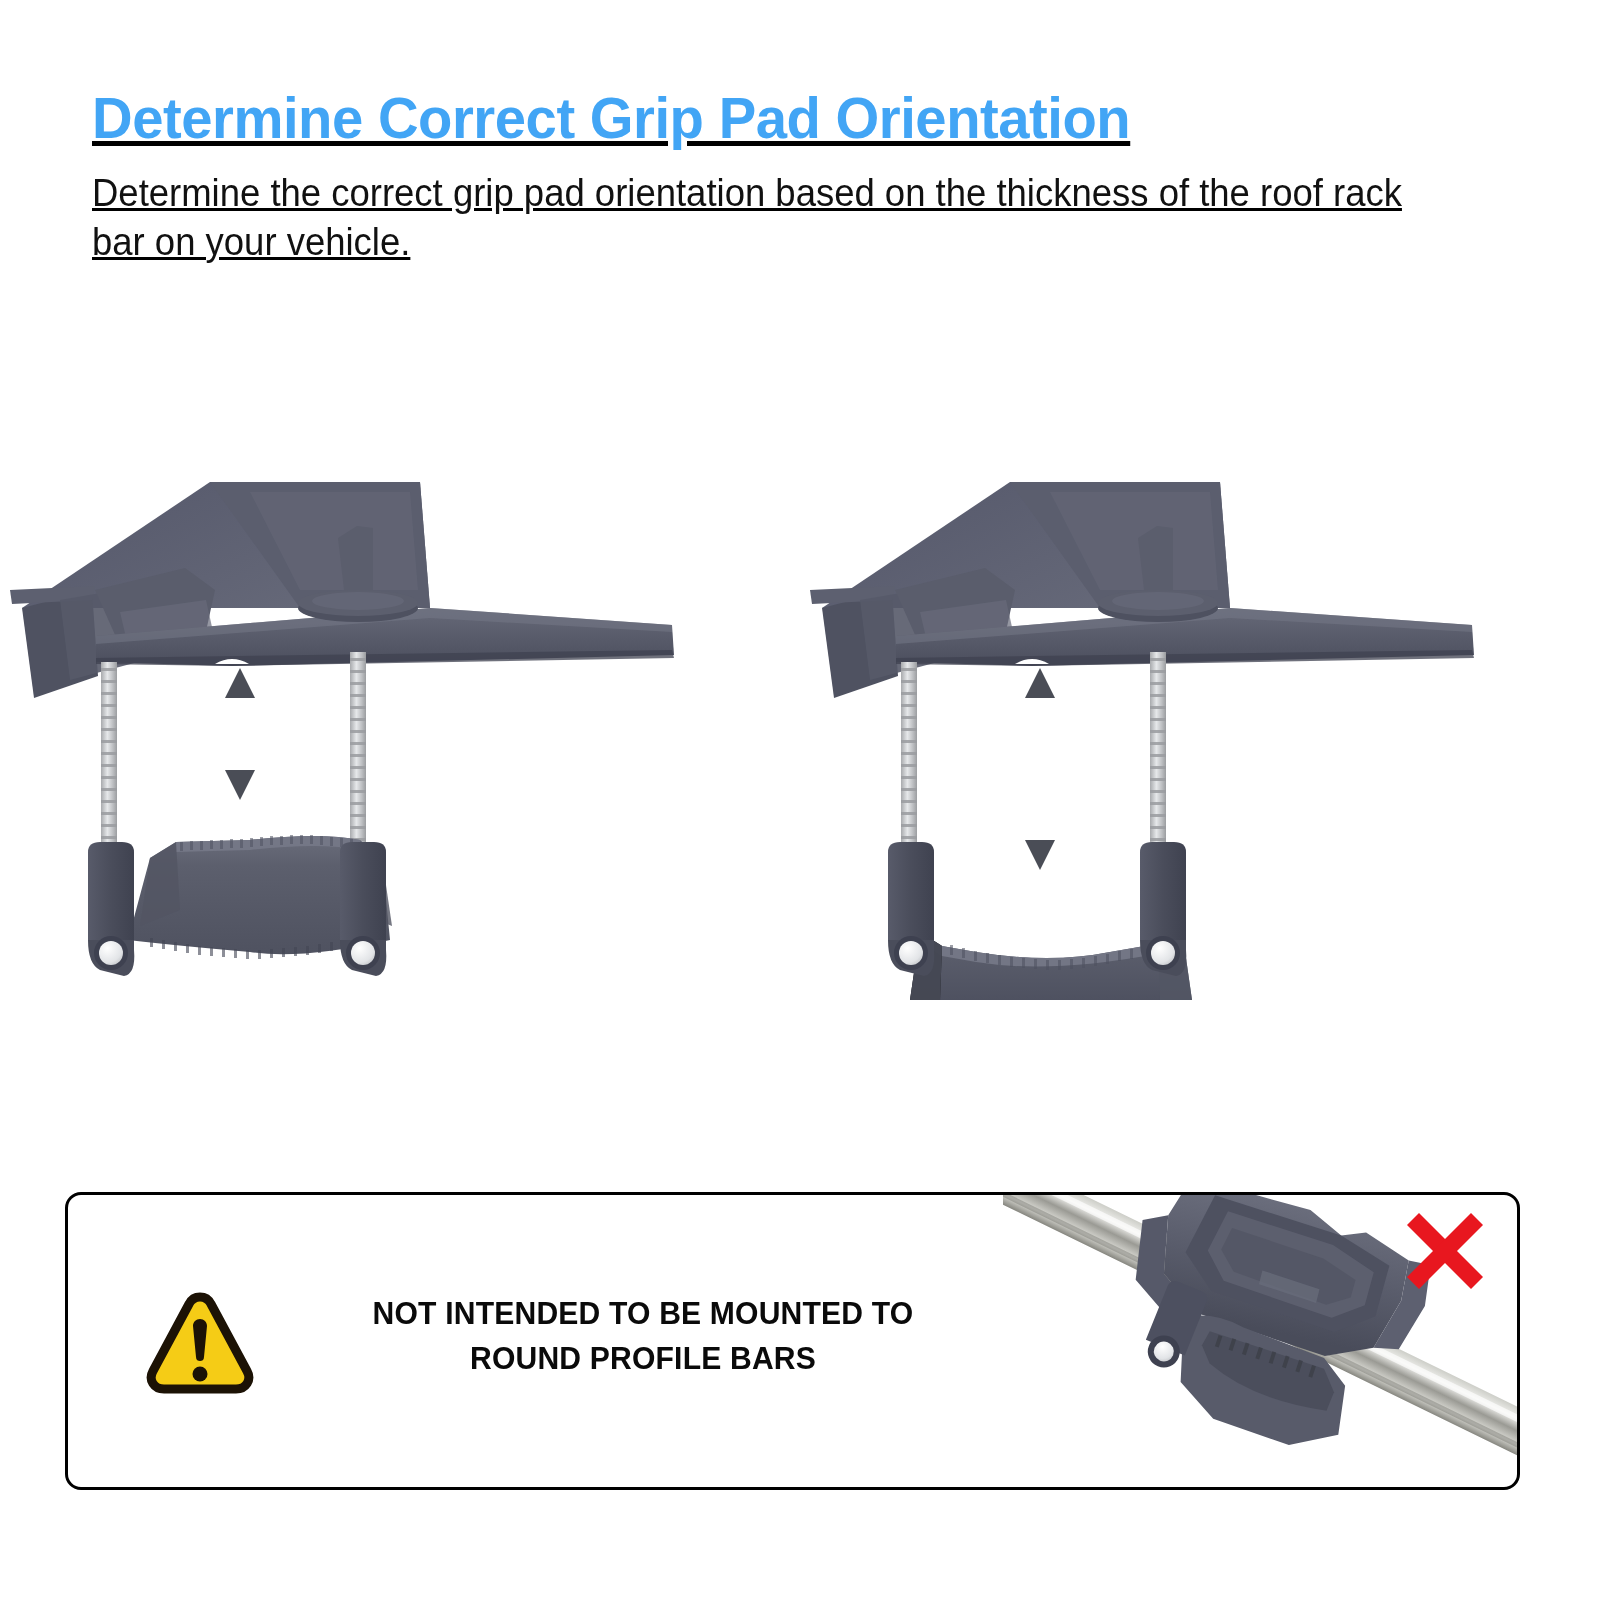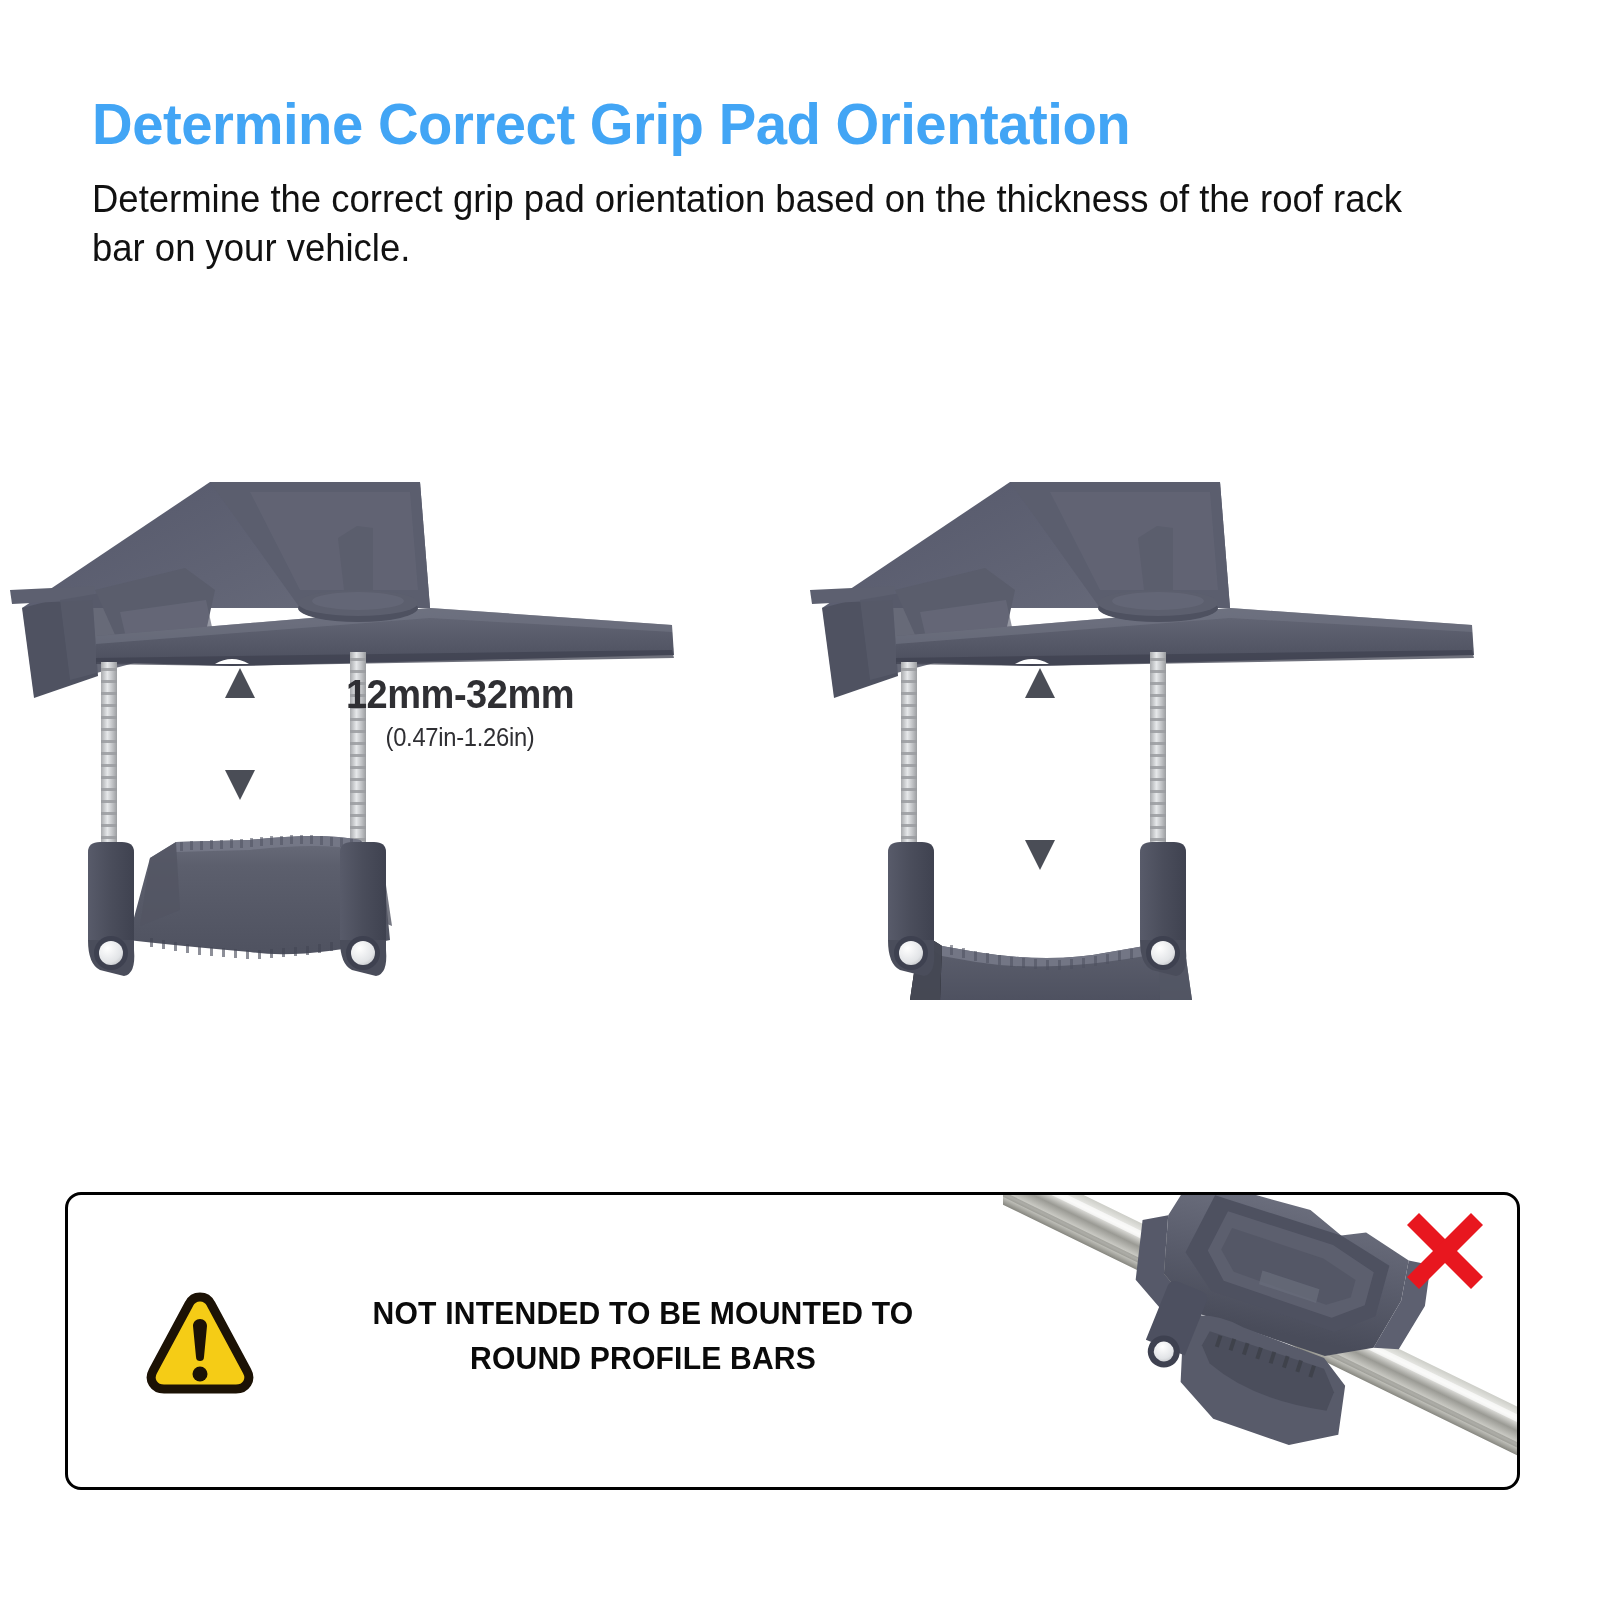--- a/index.html
+++ b/index.html
@@ -13,22 +13,23 @@
     position: relative;
     overflow: hidden;
     font-family: "Liberation Sans", sans-serif;
     -webkit-font-smoothing: antialiased;
   }
 
   
   #header {
     position: absolute;
     left: 92px;
-    top: 94px;
+    top: 88px;
     width: 1420px;
+    text-decoration: underline;
   }
   #page-title {
     font-size: 58px;
     font-weight: bold;
     color: #42a5f5;
     letter-spacing: -0.5px;
     line-height: 1.05;
     white-space: nowrap;
     transform: scaleX(0.97);
     transform-origin: left center;
@@ -325,24 +326,20 @@
         <path d="M340,500 Q340,524 352,530 L376,536 Q388,534 386,510 L386,500 Z" fill="#4a4d5b"></path>
         <ellipse cx="363" cy="513" rx="17" ry="17" fill="#3e4150"></ellipse>
         <ellipse cx="363" cy="513" rx="12" ry="12" fill="url(#gPinA)"></ellipse>
       </g>
 
       <polygon points="232,230 248,230 240,258" fill="#ffffff" opacity="0"></polygon>
       <polygon points="225,258 255,258 240,228" fill="#4a4d56"></polygon>
       <polygon points="225,330 255,330 240,360" fill="#4a4d56"></polygon>
     </svg>
 
-    <div class="dim-label" id="dim-label-thin">
-      <div class="dim-mm">12mm-32mm</div>
-      <div class="dim-in">(0.47in-1.26in)</div>
-    </div>
   </div>
 
   <div class="assembly" id="assembly-thick">
     <svg viewBox="0 0 800 560" xmlns="http://www.w3.org/2000/svg">
       <defs>
         <linearGradient id="gFinB" x1="0" y1="0" x2="1" y2="0.6">
           <stop offset="0" stop-color="#54576a"></stop>
           <stop offset="1" stop-color="#666979"></stop>
         </linearGradient>
         <linearGradient id="gSlabB" x1="0" y1="0" x2="0" y2="1">

